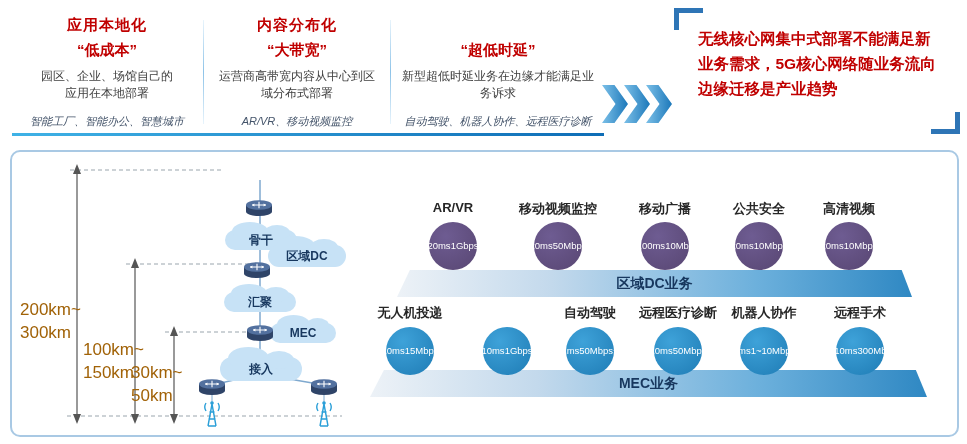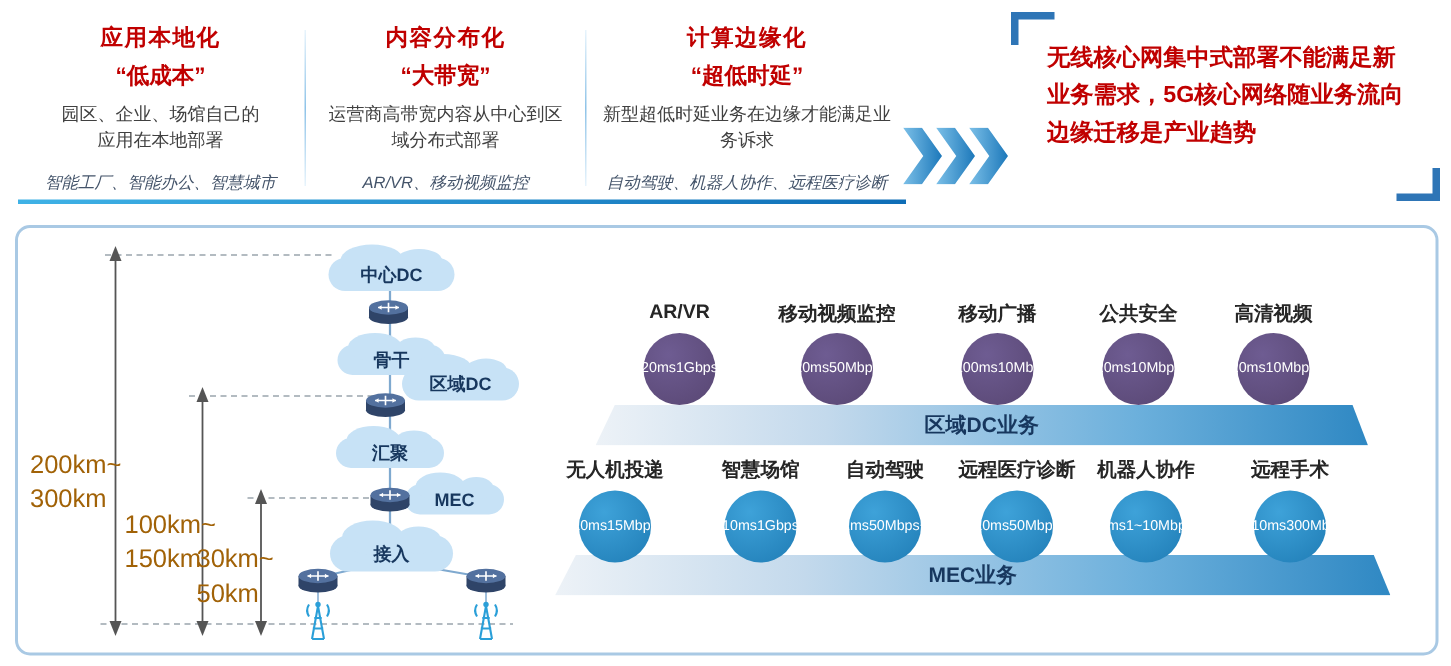--- a/index.html
+++ b/index.html
@@ -58,21 +58,20 @@
   <div class="pillar" style="left:206px;width:182px;">
     <div class="p-title">内容分布化</div>
     <div class="p-quote">“大带宽”</div>
     <div class="p-desc" style="width:160px;">运营商高带宽内容从中心到区域分布式部署</div>
     <div class="p-examples">AR/VR、移动视频监控</div>
   </div>
 
   <div class="divider" style="left:390px;"></div>
 
   <div class="pillar" style="left:392px;width:212px;">
-    <div class="p-title">计算边缘化</div>
     <div class="p-quote">“超低时延”</div>
     <div class="p-desc" style="width:196px;">新型超低时延业务在边缘才能满足业务诉求</div>
     <div class="p-examples">自动驾驶、机器人协作、远程医疗诊断</div>
   </div>
 
   <div class="accent-underline"></div>
 
   <div class="chevron" style="left:602px;"></div>
   <div class="chevron" style="left:624px;"></div>
   <div class="chevron" style="left:646px;"></div>
@@ -113,23 +112,20 @@
     </g>
   </svg>
 
   <div class="dist-label" style="left:8px;top:147px;">200km~
 300km</div>
   <div class="dist-label" style="left:71px;top:187px;">100km~
 150km</div>
   <div class="dist-label" style="left:119px;top:210px;">30km~
 50km</div>
 
-  <div class="cloud" style="left:207px;top:20px;width:84px;height:22px;">
-    <span>中心DC</span>
-  </div>
 
   <span class="router" style="left:233px;top:47px;">
     <svg width="28" height="18" viewBox="0 0 28 18">
         <ellipse cx="14" cy="12.5" rx="13" ry="4.5" fill="#2f4468"></ellipse>
         <rect x="1" y="6" width="26" height="6.5" fill="#2f4468"></rect>
         <ellipse cx="14" cy="6" rx="13" ry="4.8" fill="#53719f"></ellipse>
         <path d="M7 6 H21 M14 2.8 V9.2" stroke="#ffffff" stroke-width="1.1" fill="none"></path>
         <path d="M7 6 l2.4 -1.5 v3 z M21 6 l-2.4 -1.5 v3 z" fill="#ffffff"></path>
       </svg>
   </span>
@@ -233,21 +229,20 @@
   <div class="bubble dc" style="left:813px;top:70px;">
     <span>20ms</span>
     <span>10Mbps</span>
   </div>
 
   <div class="biz-bar" style="left:385px;top:118px;width:515px;">
     <span>区域DC业务</span>
   </div>
 
   <div class="svc-label" style="left:343px;top:152px;">无人机投递</div>
-  <div class="svc-label" style="left:440px;top:152px;">智慧场馆</div>
   <div class="svc-label" style="left:523px;top:152px;">自动驾驶</div>
   <div class="svc-label" style="left:611px;top:152px;">远程医疗诊断</div>
   <div class="svc-label" style="left:697px;top:152px;">机器人协作</div>
   <div class="svc-label" style="left:793px;top:152px;">远程手术</div>
 
   <div class="bubble mec" style="left:374px;top:175px;">
     <span>10ms</span>
     <span>15Mbps</span>
   </div>
   <div class="bubble mec" style="left:471px;top:175px;">

